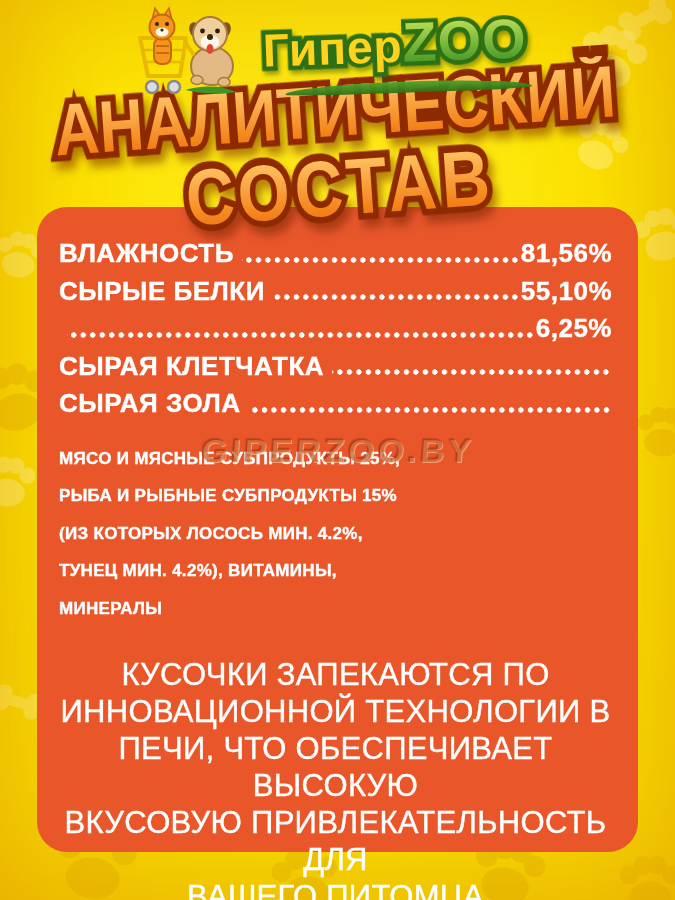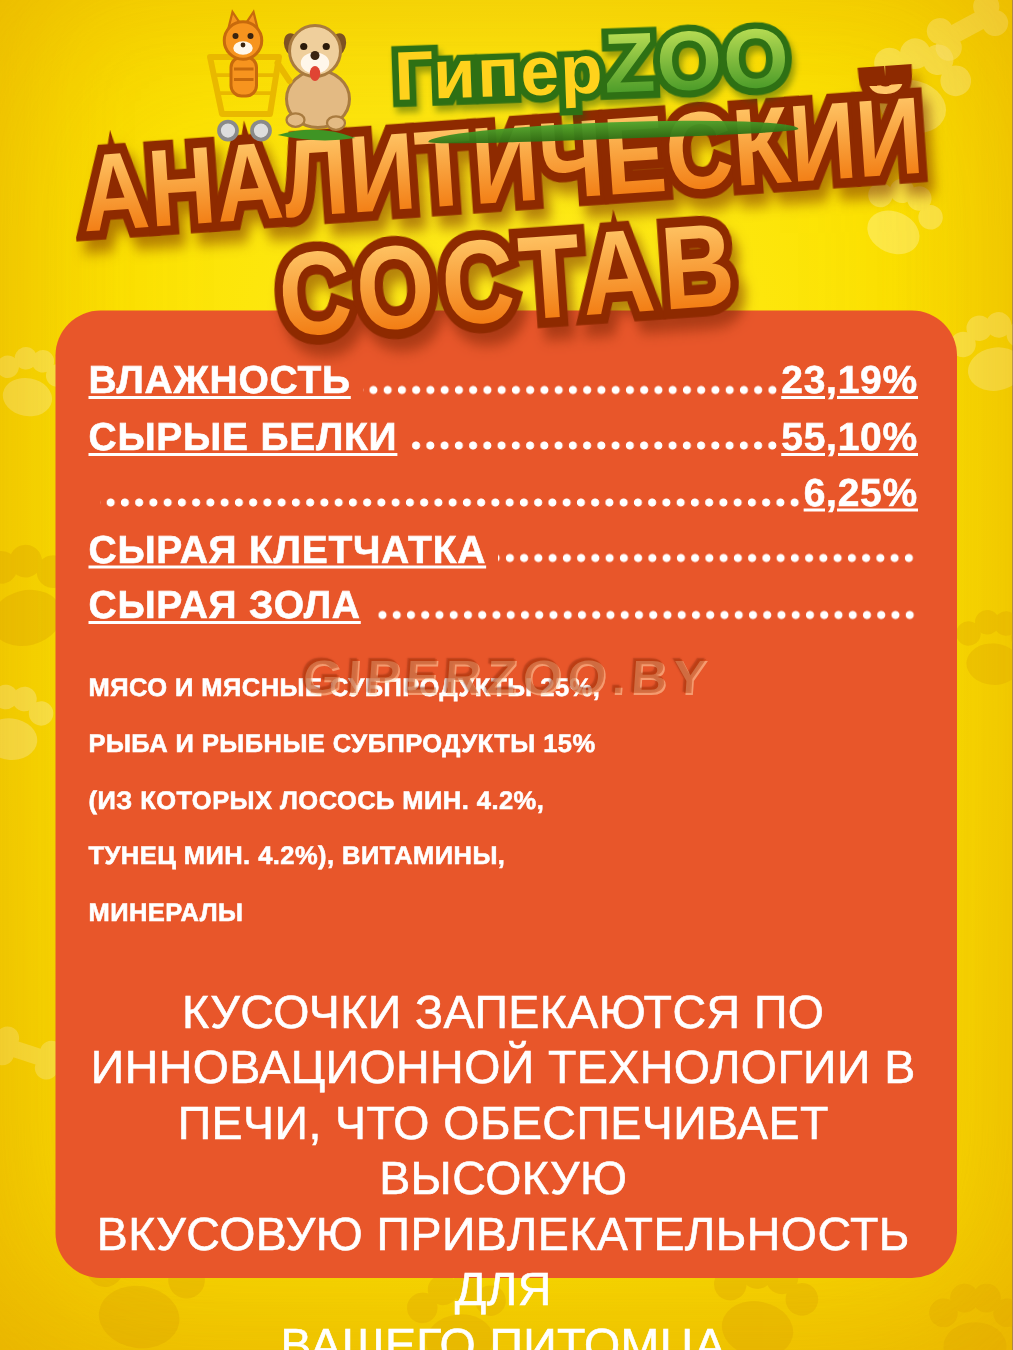--- a/index.html
+++ b/index.html
@@ -41,21 +41,21 @@
   .l2 .tt{font-size:67px;letter-spacing:5px;}
   .tt.back{-webkit-text-stroke:11px var(--title-outline,#8E2A00);color:var(--title-outline,#8E2A00);
     filter:drop-shadow(4px 7px 4px rgba(110,30,0,.5));}
   .tt.front{background:linear-gradient(180deg,var(--title-gradient-top,#FFC768) 8%,var(--title-gradient-bottom,#F27A10) 88%);
     -webkit-background-clip:text;background-clip:text;color:transparent;}
 
   
   .card{position:absolute;left:37px;top:207px;width:601px;height:645px;box-sizing:border-box;
     background:var(--card,#E8562A);border-radius:30px;padding:28px 26px 0 22px;z-index:3;color:#fff;}
   .row{display:flex;align-items:baseline;line-height:37.5px;font-size:26px;font-weight:bold;
-    letter-spacing:.5px;text-decoration:underline;-webkit-text-stroke:.4px #fff;}
+    letter-spacing:.5px;-webkit-text-stroke:.4px #fff;}
   .row .label,.row .value{white-space:nowrap;}
   .row .dots{flex:1;height:10px;align-self:flex-end;margin:0 1px 8px 8px;
     background-image:radial-gradient(circle at 4.5px 5px,#fff 2.45px,rgba(255,255,255,0) 2.95px);
     background-size:9.5px 10px;background-repeat:repeat-x;background-position:right bottom;}
   .ingredients{margin:17px 0 0;font-size:17px;line-height:37.5px;font-weight:bold;
     white-space:pre-line;letter-spacing:.3px;-webkit-text-stroke:.4px #fff;}
   .note{margin:29px auto 0;text-align:center;font-size:31px;line-height:37px;font-weight:normal;
     white-space:pre-line;letter-spacing:.3px;-webkit-text-stroke:.4px #fff;}
   .watermark{position:absolute;left:0;right:0;top:225px;text-align:center;z-index:6;
     font-size:33px;font-weight:bold;letter-spacing:3px;
@@ -159,21 +159,21 @@
       <span class="tt front">СОСТАВ</span>
     </div>
   </div>
 
   <main class="card">
     <div class="rows">
 
         <div class="row">
           <span class="label">ВЛАЖНОСТЬ</span>
           <span class="dots"></span>
-          <span class="value">23,19%</span>
+          <span class="value">81,56%</span>
         </div>
 
         <div class="row">
           <span class="label">СЫРЫЕ БЕЛКИ</span>
           <span class="dots"></span>
           <span class="value">55,10%</span>
         </div>
 
         <div class="row">
           <span class="dots"></span>

